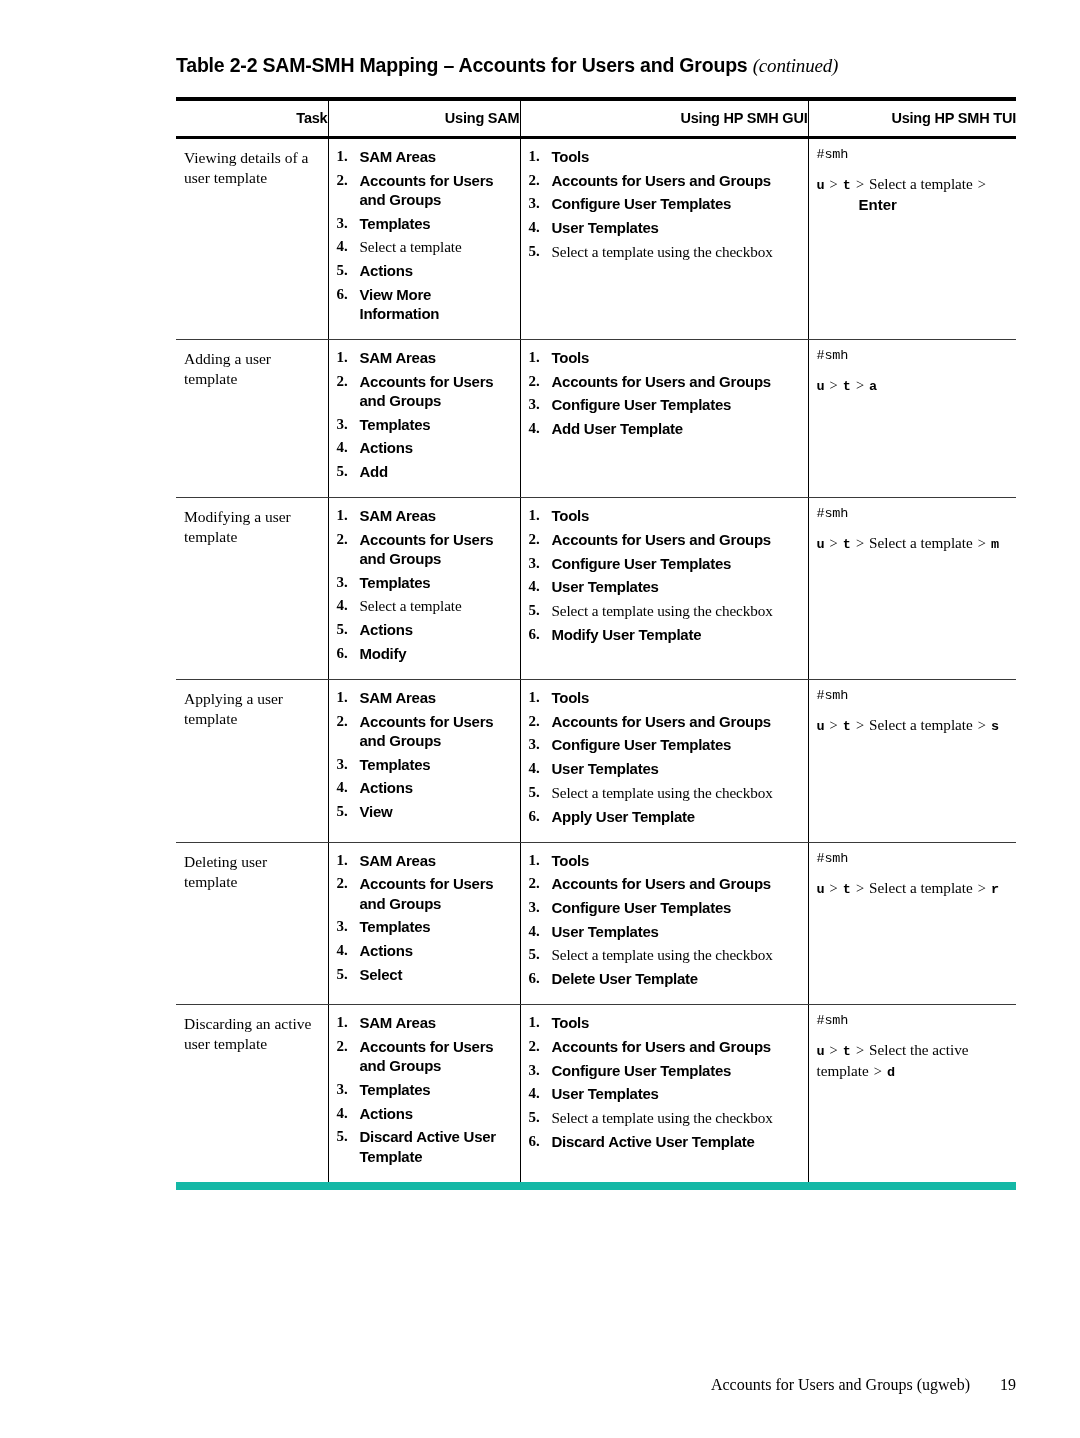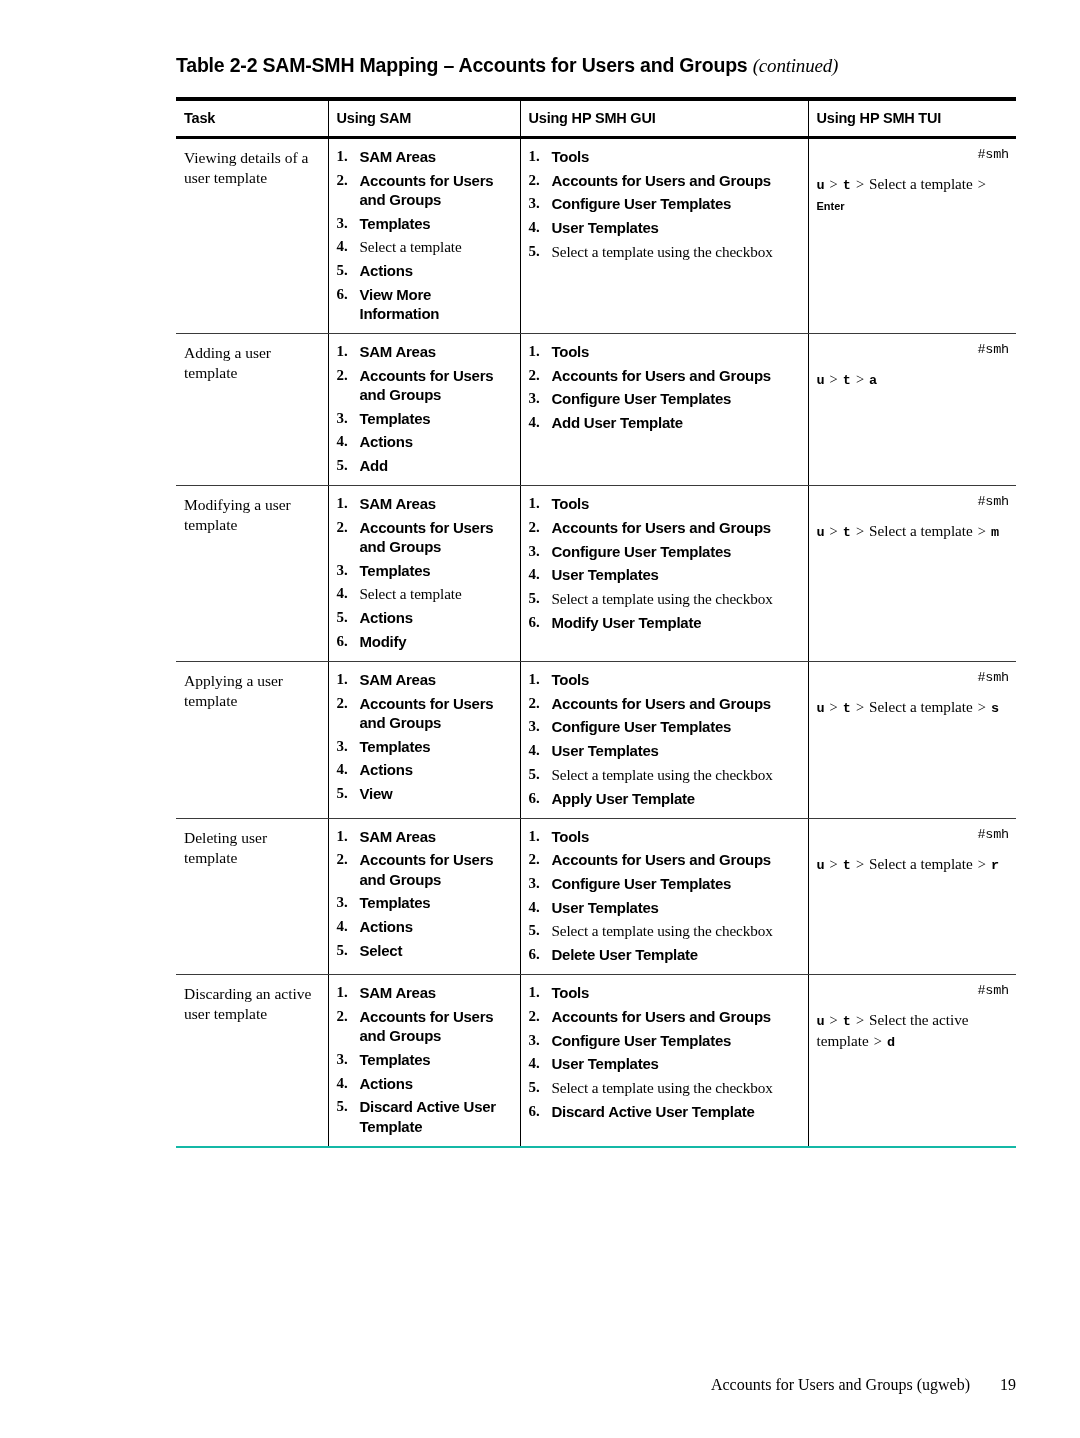--- a/index.html
+++ b/index.html
@@ -56,39 +56,39 @@
   .tbl col.c-sam  { width: 192px; }
   .tbl col.c-gui  { width: 288px; }
   .tbl col.c-tui  { width: 208px; }
 
   
   .tbl thead th {
     border-top: 4px solid #000;
     border-bottom: 3px solid #000;
     border-left: 1px solid #000;
     padding: 4px 0 5px 8px;
-    text-align: left;
+    text-align: right;
     vertical-align: middle;
     font-family: "Liberation Sans", sans-serif;
     font-weight: bold;
     font-size: 14.5px;
     letter-spacing: -0.2px;
     height: 26px;
   }
   .tbl thead th.first { border-left: none; }
 
   
   .tbl tbody td {
     border-left: 1px solid #000;
     border-bottom: 1px solid #3a3a3a;
-    padding: 8px 7px 10px 8px;
+    padding: 8px 7px 16px 8px;
     vertical-align: top;
   }
   .tbl tbody td.first { border-left: none; }
-  .tbl tbody tr.last td { border-bottom: 2px solid #14b8a6; margin-top: 45px; }
+  .tbl tbody tr.last td { border-bottom: 8px solid #14b8a6; margin-top: 45px; }
 
   
   .task-text {
     font-family: "Liberation Serif", serif;
     font-size: 15.5px;
     line-height: 1.28;
     padding-top: 1px;
   }
 
   
@@ -132,40 +132,40 @@
 
   
   .tui {
     line-height: 1.25;
   }
   .tui .cmd {
     font-family: "Liberation Mono", monospace;
     font-size: 13.5px;
     margin-bottom: 10px;
     letter-spacing: -0.2px;
-    text-align: right;
   }
   .tui .seq {
     font-family: "Liberation Serif", serif;
     font-size: 15.2px;
   }
   .tui .key {
     font-family: "Liberation Mono", monospace;
     font-weight: bold;
     font-size: 13.5px;
   }
   .tui .gt {
     font-family: "Liberation Serif", serif;
     font-size: 14.5px;
     padding: 0 1px;
   }
   .tui .enter {
     font-family: "Liberation Sans", sans-serif;
     font-weight: bold;
-    font-size: 11px;
+    font-size: 15px;
+    margin-left: 42px;
   }
 
   
   .footer {
     position: absolute;
     left: 0;
     top: 1376px;
     width: 1016px;
     text-align: right;
     font-family: "Liberation Serif", serif;

